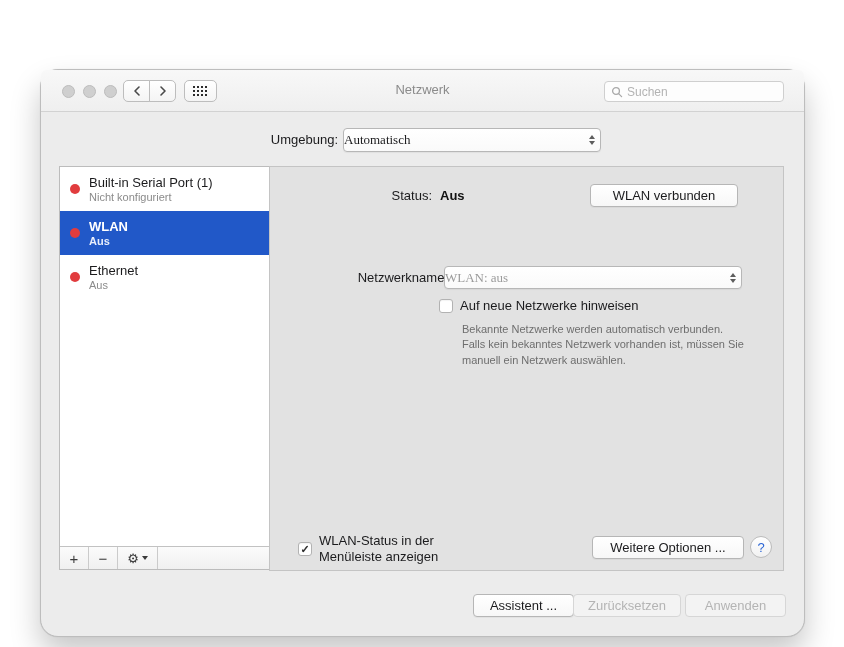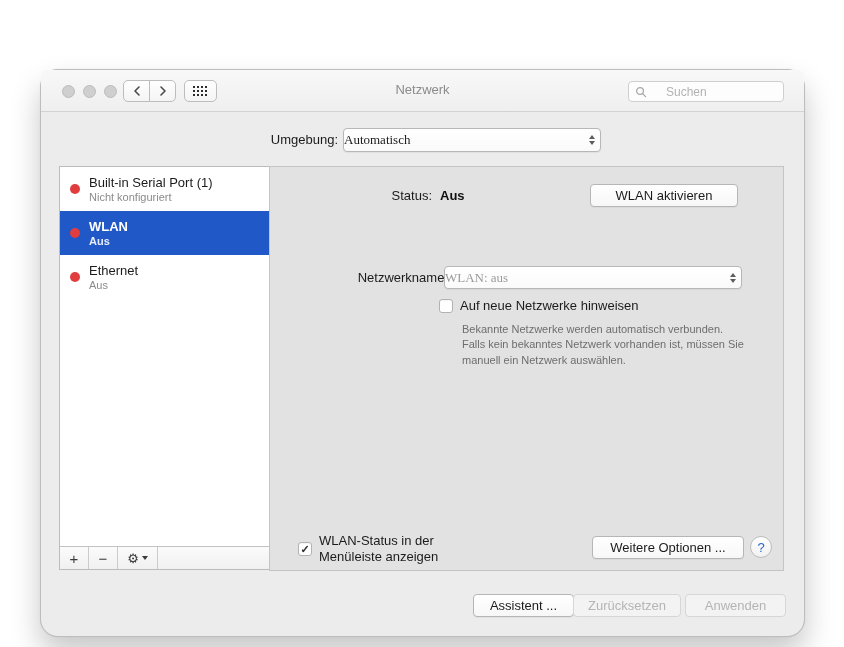--- a/index.html
+++ b/index.html
@@ -19,23 +19,23 @@
   .seg { position:absolute; left:82px; top:10px; display:flex; }
   .seg-btn { width:27px; height:22px; background:linear-gradient(#fff,#f4f4f4); border:1px solid #bdbdbd;
     display:flex; align-items:center; justify-content:center; }
   .seg-btn.first { border-radius:5px 0 0 5px; }
   .seg-btn.last  { border-radius:0 5px 5px 0; margin-left:-1px; }
   .grid-btn { position:absolute; left:143px; top:10px; width:33px; height:22px;
     background:linear-gradient(#fff,#f4f4f4); border:1px solid #bdbdbd; border-radius:5px;
     display:flex; align-items:center; justify-content:center; }
   .win-title { position:absolute; left:0; right:0; top:12px; text-align:center;
     font-size:13px; color:#8b8b8b; }
-  .search { position:absolute; right:20px; top:11px; width:156px; height:21px;
+  .search { position:absolute; right:20px; top:11px; width:180px; height:21px;
     background:#fdfdfd; border:1px solid #cfcfcf; border-radius:4px;
-    display:flex; align-items:center; padding:0 6px; gap:19px; }
+    display:flex; align-items:center; padding:0 6px; gap:4px; }
   .search input { flex:1; border:none; outline:none; background:transparent; font-size:12px; color:#8f8f8f;
     font-family:"Liberation Sans",sans-serif; min-width:0; }
   .search input::placeholder { color:#b3b3b3; }
 
   
   .loc-label { position:absolute; left:150px; top:62px; width:147px; text-align:right; font-size:13px; color:#1b1b1d; }
   .popup { background:linear-gradient(#ffffff,#fafafa); border:1px solid #b7b7b7; border-radius:4px;
     box-shadow:0 1px 1px rgba(0,0,0,.05); display:flex; align-items:center; font-size:13px; color:#1b1b1d;font-family:Liberation Serif, serif; }
   .popup .chev { margin-left:auto; margin-right:5px; display:flex; flex-direction:column; align-items:center; gap:2px; }
   .tri-up { width:0; height:0; border-left:3.5px solid transparent; border-right:3.5px solid transparent; border-bottom:4.5px solid #5d5d5d; }
@@ -217,21 +217,21 @@
         <span class="caret-dn"></span>
       </div>
       <div class="sf-fill"></div>
     </div>
   </div>
 
   <div class="panel">
 
     <div class="p-label status-label">Status:</div>
     <div class="status-value">Aus</div>
-    <div class="btn btn-activate">WLAN aktivieren</div>
+    <div class="btn btn-activate">WLAN verbunden</div>
 
     <div class="p-label netname-label">Netzwerkname:</div>
     <div class="popup popup-net">
       <span>WLAN: aus</span>
       <span class="chev">
           <span class="tri-up"></span>
           <span class="tri-dn"></span>
         </span>
     </div>
 

